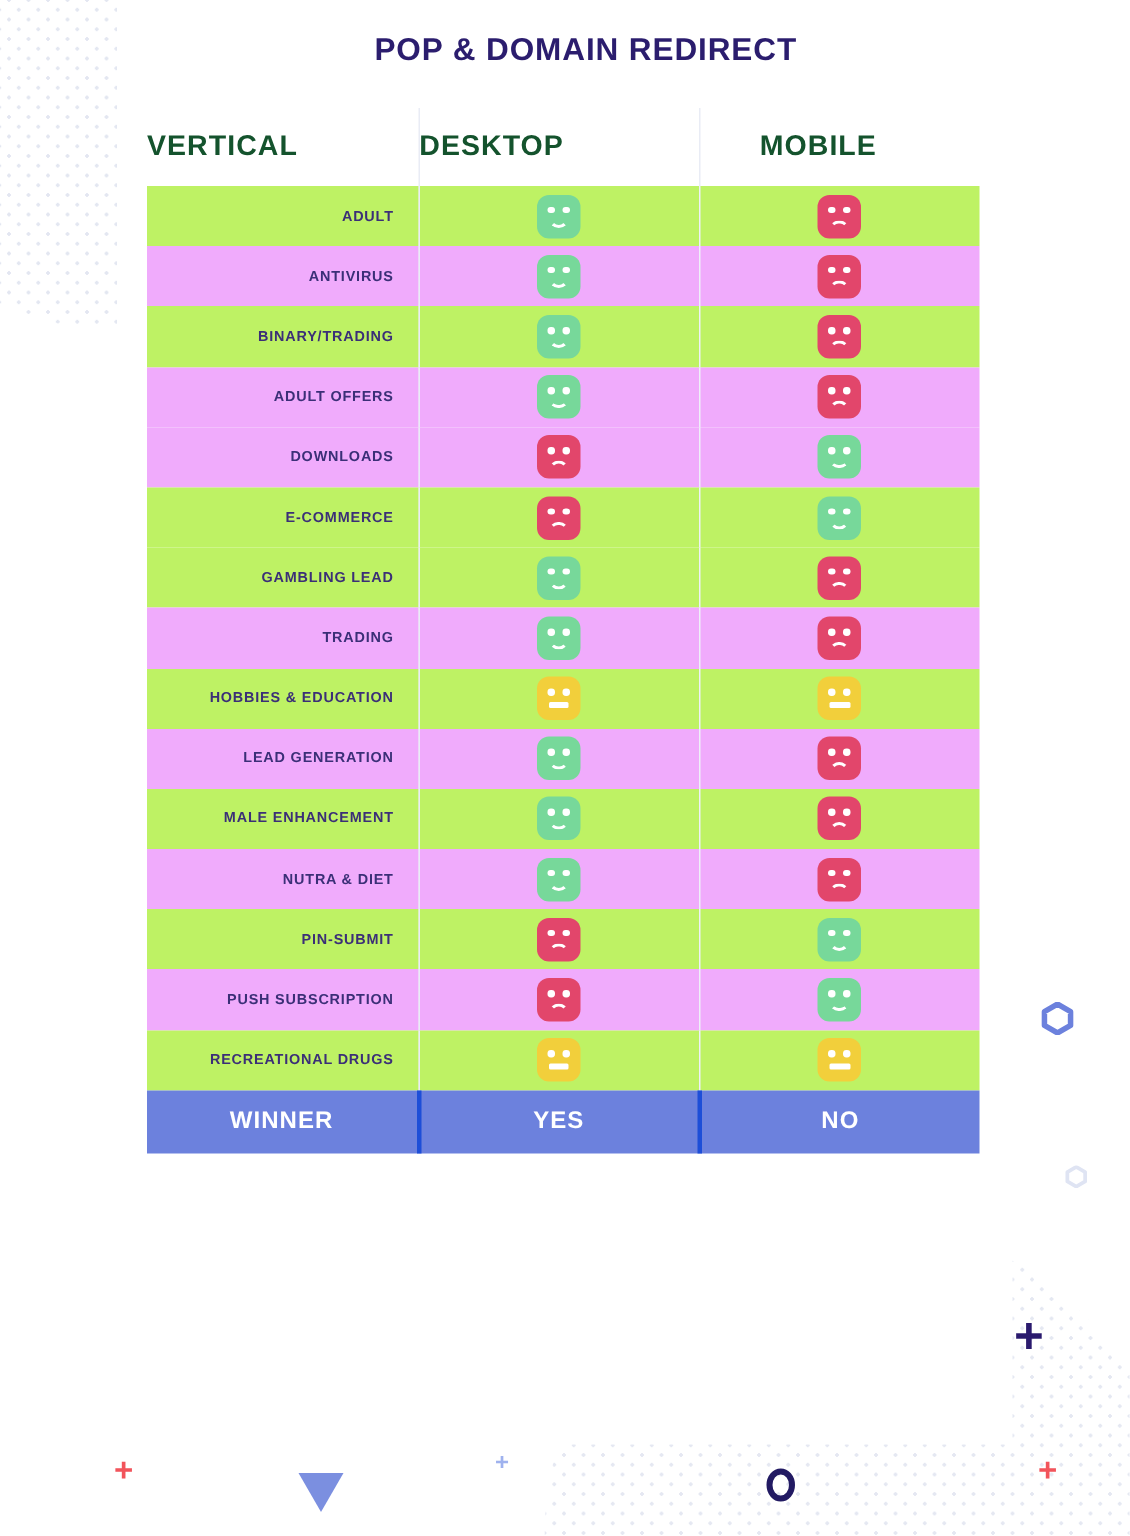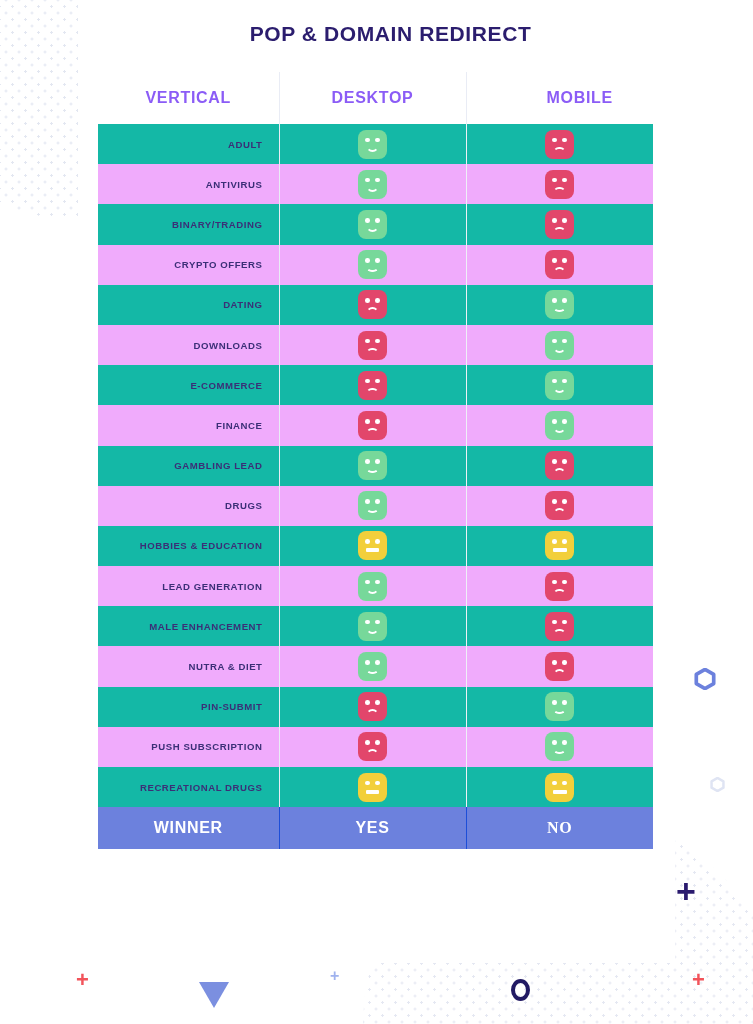--- a/index.html
+++ b/index.html
@@ -120,33 +120,33 @@
     border-collapse: collapse;
     width: 555px;
     table-layout: fixed;
   }
   table.cmp col.c-vert { width: 181px; }
   table.cmp col.c-desk { width: 187px; }
   table.cmp col.c-mob  { width: 187px; }
 
   thead th {
     height: 52px;
-    font-size: 16px;
+    font-size: 19px;
     font-weight: bold;
     letter-spacing: .7px;
-    color: #8b5cf6;
-    background: #ffffff;
-    text-align: center;
+    color: #14532d;
+    background: #ffffff;
+    text-align: left;
     border-right: 1px solid #e9ecf5;
     padding: 0;
   }
   thead th:last-child { border-right: none; padding-left: 40px; }
 
   tbody tr { height: 40.2px; }
-  tbody tr.alt td { background: #14b8a6; }
+  tbody tr.alt td { background: #bef264; }
   tbody tr td { background: #f0abfc; }
 
   td.vertical-cell {
     text-align: right;
     padding-right: 16px;
     font-size: 9.6px;
     font-weight: bold;
     letter-spacing: .55px;
     color: #3b2f77;
     border-right: 1px solid #e9ecf5;
@@ -214,23 +214,23 @@
   
   tr.winner td {
     background: #6c81dd !important;
     height: 42px;
     color: #ffffff;
     font-size: 16px;
     font-weight: bold;
     letter-spacing: .7px;
     text-align: center;
     padding: 0;
-    border-right: 1px solid #1d4ed8;
-  }
-  tr.winner td:last-child { border-right: none; font-family: Liberation Serif, serif; }
+    border-right: 3px solid #1d4ed8;
+  }
+  tr.winner td:last-child { border-right: none; }
 </style>
 </head>
 <body>
 
 <div class="deco-layer">
   <div class="dot-circle-tl"></div>
   <div class="dot-circle-br"></div>
 
   <div class="plus plus-red-left">+</div>
   <div class="plus plus-red-right">+</div>
@@ -276,51 +276,41 @@
           <td class="vertical-cell">ANTIVIRUS</td>
           <td class="icon-cell"><span class="face happy"><span class="eye l"></span><span class="eye r"></span><span class="mouth"></span></span></td>
           <td class="icon-cell"><span class="face sad"><span class="eye l"></span><span class="eye r"></span><span class="mouth"></span></span></td>
         </tr>
         <tr class="alt">
           <td class="vertical-cell">BINARY/TRADING</td>
           <td class="icon-cell"><span class="face happy"><span class="eye l"></span><span class="eye r"></span><span class="mouth"></span></span></td>
           <td class="icon-cell"><span class="face sad"><span class="eye l"></span><span class="eye r"></span><span class="mouth"></span></span></td>
         </tr>
         <tr>
-          <td class="vertical-cell">CRYPTO OFFERS</td>
-          <td class="icon-cell"><span class="face happy"><span class="eye l"></span><span class="eye r"></span><span class="mouth"></span></span></td>
-          <td class="icon-cell"><span class="face sad"><span class="eye l"></span><span class="eye r"></span><span class="mouth"></span></span></td>
-        </tr>
-        <tr class="alt">
-          <td class="vertical-cell">DATING</td>
-          <td class="icon-cell"><span class="face sad"><span class="eye l"></span><span class="eye r"></span><span class="mouth"></span></span></td>
-          <td class="icon-cell"><span class="face happy"><span class="eye l"></span><span class="eye r"></span><span class="mouth"></span></span></td>
+          <td class="vertical-cell">ADULT OFFERS</td>
+          <td class="icon-cell"><span class="face happy"><span class="eye l"></span><span class="eye r"></span><span class="mouth"></span></span></td>
+          <td class="icon-cell"><span class="face sad"><span class="eye l"></span><span class="eye r"></span><span class="mouth"></span></span></td>
         </tr>
         <tr>
           <td class="vertical-cell">DOWNLOADS</td>
           <td class="icon-cell"><span class="face sad"><span class="eye l"></span><span class="eye r"></span><span class="mouth"></span></span></td>
           <td class="icon-cell"><span class="face happy"><span class="eye l"></span><span class="eye r"></span><span class="mouth"></span></span></td>
         </tr>
         <tr class="alt">
           <td class="vertical-cell">E-COMMERCE</td>
           <td class="icon-cell"><span class="face sad"><span class="eye l"></span><span class="eye r"></span><span class="mouth"></span></span></td>
           <td class="icon-cell"><span class="face happy"><span class="eye l"></span><span class="eye r"></span><span class="mouth"></span></span></td>
         </tr>
-        <tr>
-          <td class="vertical-cell">FINANCE</td>
-          <td class="icon-cell"><span class="face sad"><span class="eye l"></span><span class="eye r"></span><span class="mouth"></span></span></td>
-          <td class="icon-cell"><span class="face happy"><span class="eye l"></span><span class="eye r"></span><span class="mouth"></span></span></td>
-        </tr>
         <tr class="alt">
           <td class="vertical-cell">GAMBLING LEAD</td>
           <td class="icon-cell"><span class="face happy"><span class="eye l"></span><span class="eye r"></span><span class="mouth"></span></span></td>
           <td class="icon-cell"><span class="face sad"><span class="eye l"></span><span class="eye r"></span><span class="mouth"></span></span></td>
         </tr>
         <tr>
-          <td class="vertical-cell">DRUGS</td>
+          <td class="vertical-cell">TRADING</td>
           <td class="icon-cell"><span class="face happy"><span class="eye l"></span><span class="eye r"></span><span class="mouth"></span></span></td>
           <td class="icon-cell"><span class="face sad"><span class="eye l"></span><span class="eye r"></span><span class="mouth"></span></span></td>
         </tr>
         <tr class="alt">
           <td class="vertical-cell">HOBBIES &amp; EDUCATION</td>
           <td class="icon-cell"><span class="face neutral"><span class="eye l"></span><span class="eye r"></span><span class="mouth"></span></span></td>
           <td class="icon-cell"><span class="face neutral"><span class="eye l"></span><span class="eye r"></span><span class="mouth"></span></span></td>
         </tr>
         <tr>
           <td class="vertical-cell">LEAD GENERATION</td>

